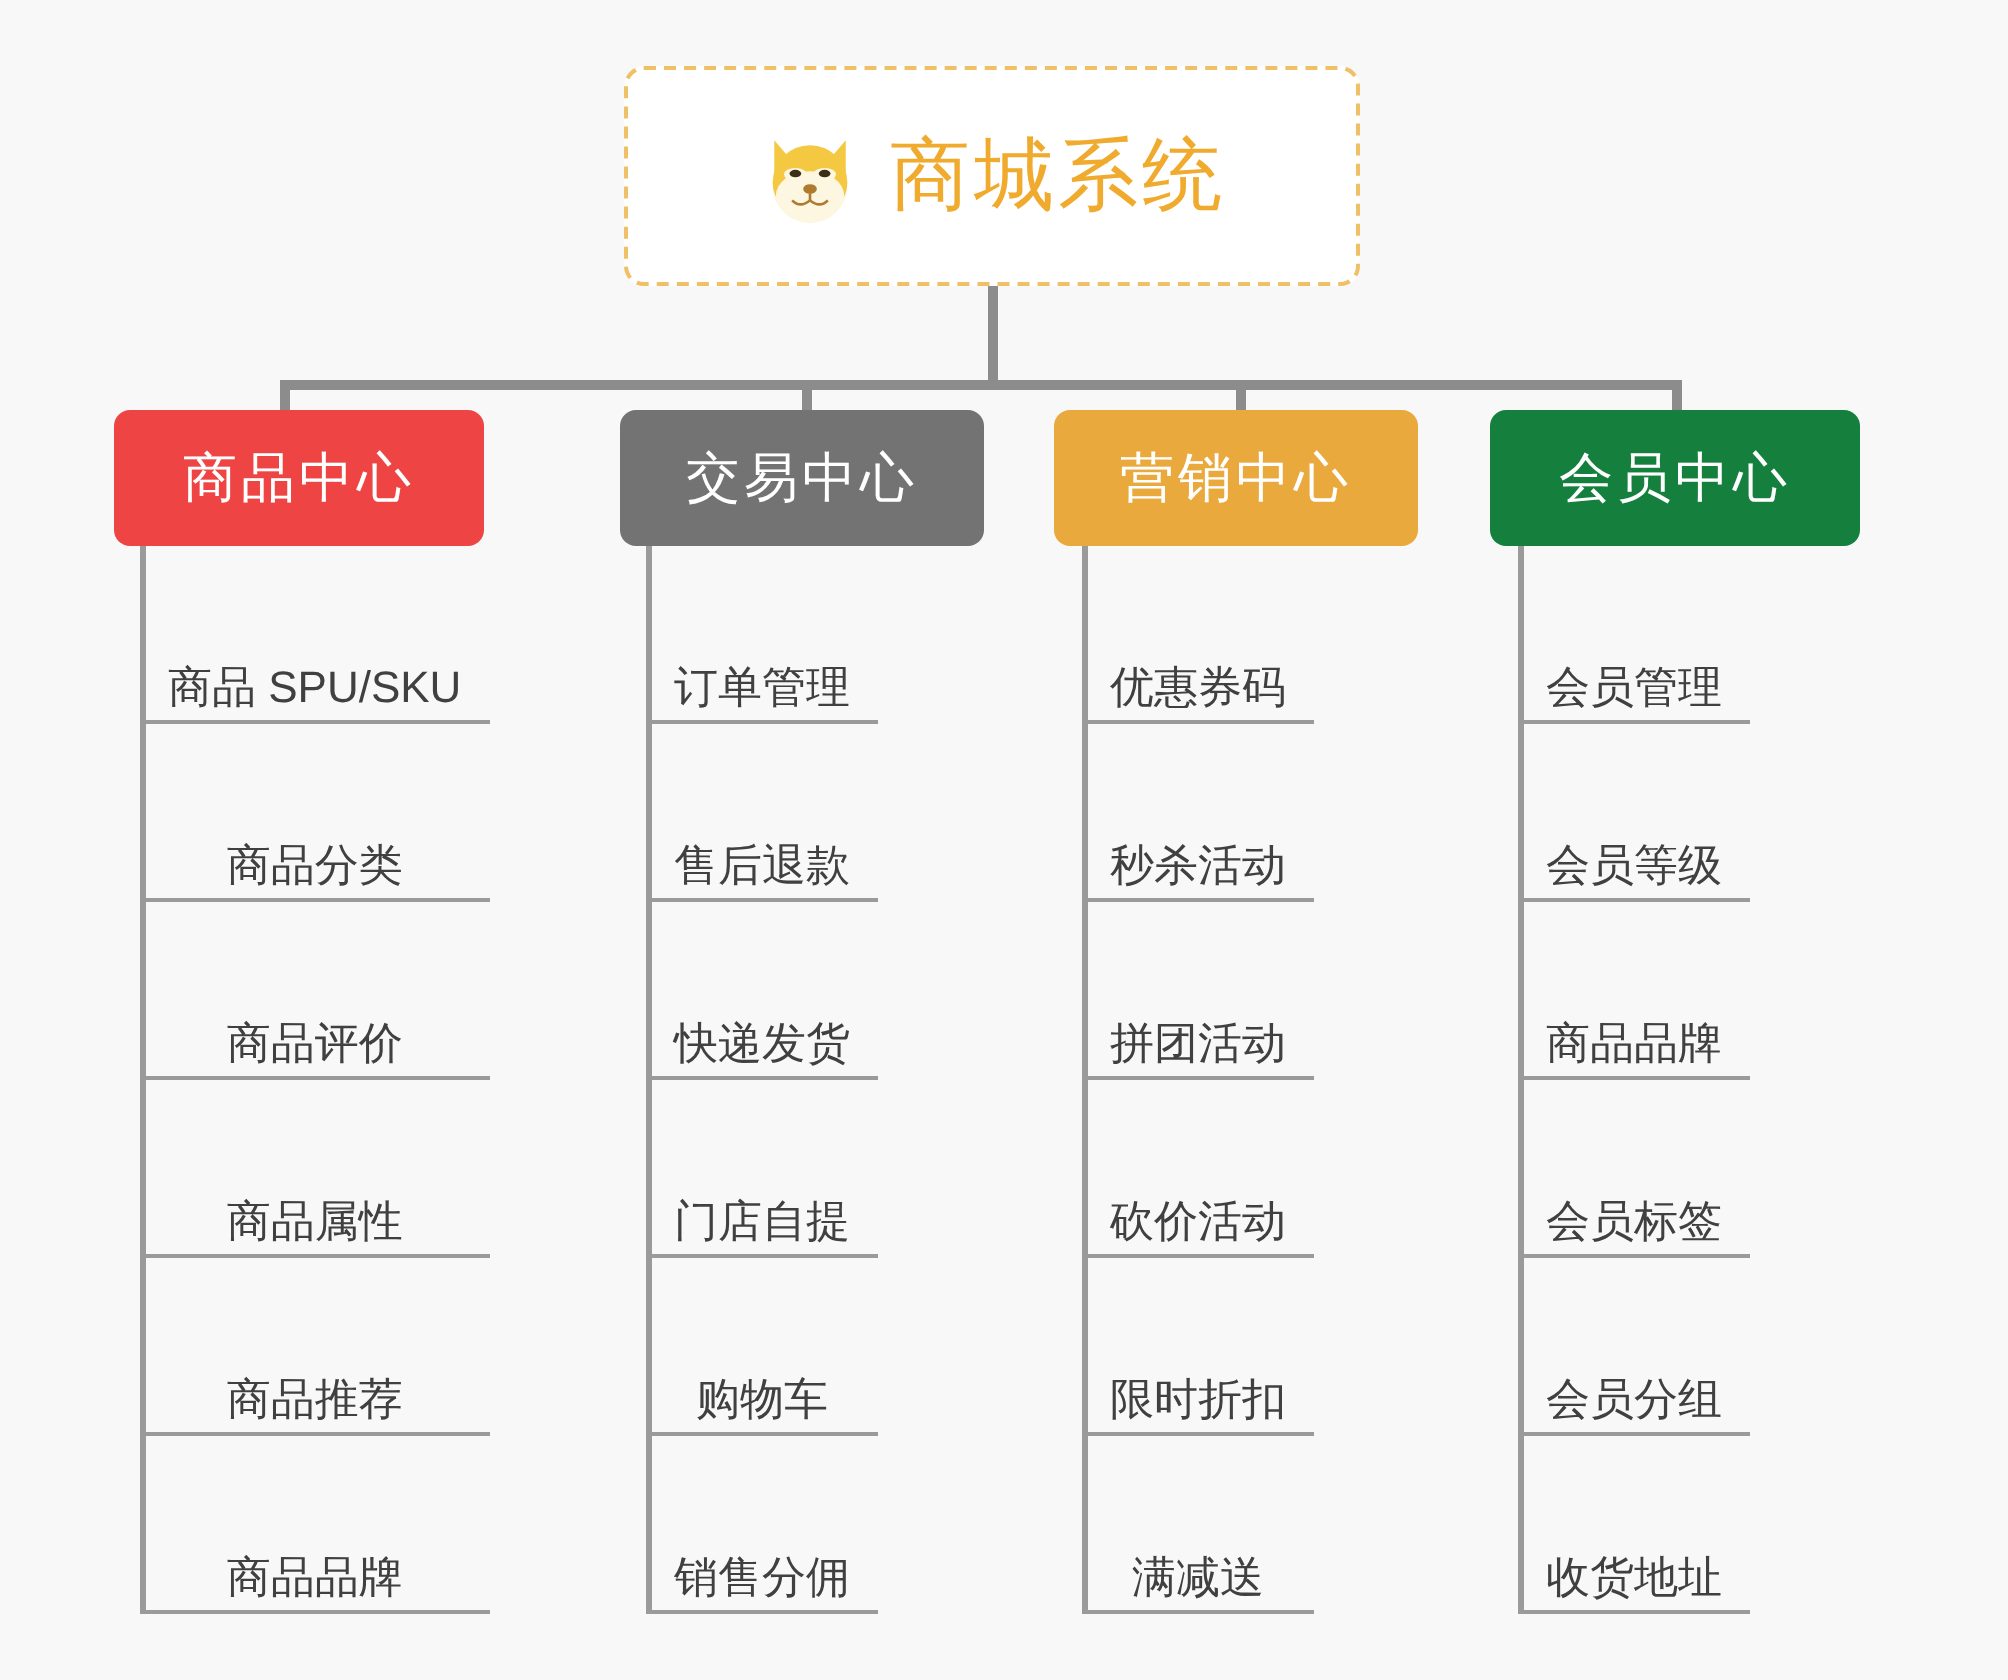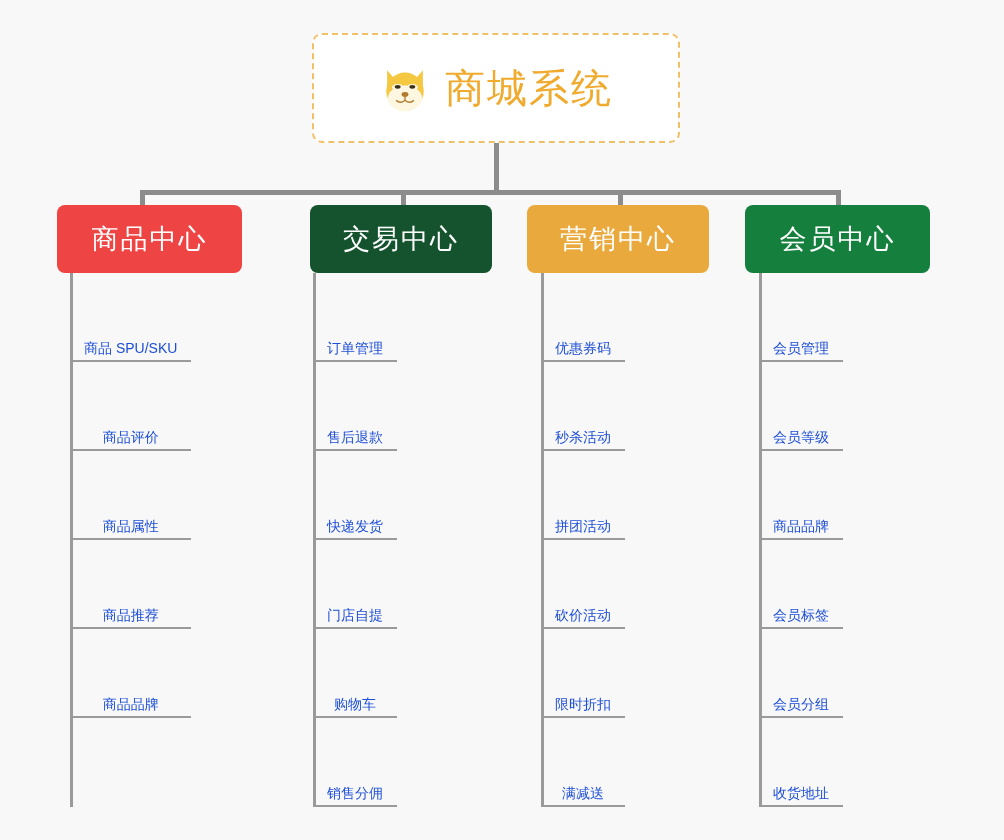--- a/index.html
+++ b/index.html
@@ -116,28 +116,28 @@
     position: relative;
     height: 89px;
     box-sizing: border-box;
     border-bottom: 2px solid #9a9a9a;
     display: flex;
     align-items: flex-end;
     justify-content: center;
     padding: 0 14px 4px 14px;
   }
   .leaf-label {
-    font-size: 14px;
-    color: #1d4ed8;
+    font-size: 22px;
+    color: #404040;
     white-space: nowrap;
     line-height: 1.1;
   }
 
   .col-0 { left: 70px;  }
-  .col-1 { left: 313px; }
+  .col-1 { left: 323px; }
   .col-2 { left: 541px; }
   .col-3 { left: 759px; }
 </style>
 </head>
 <body style="background: rgb(248, 248, 248);">
 
 <div id="mindmap">
 
   <div class="root-node">
     <div class="root-inner">
@@ -163,30 +163,33 @@
   </div>
 
   <div class="conn conn-v-root"></div>
   <div class="conn conn-bus"></div>
   <div class="conn conn-drop drop-0"></div>
   <div class="conn conn-drop drop-1"></div>
   <div class="conn conn-drop drop-2"></div>
   <div class="conn conn-drop drop-3"></div>
 
   <div class="cat-box cat-0" style="background-color: #ef4444;">商品中心</div>
-  <div class="cat-box cat-1" style="background-color: #14532d;">交易中心</div>
+  <div class="cat-box cat-1" style="background-color: #737373;">交易中心</div>
   <div class="cat-box cat-2" style="background-color: rgb(233, 169, 60);">营销中心</div>
   <div class="cat-box cat-3" style="background-color: #15803d;">会员中心</div>
 
   <div class="leaf-col col-0">
     <div class="spine" style="height: 534px;"></div>
     <div class="leaf-item">
         <span class="leaf-label">商品 SPU/SKU</span>
       </div>
     <div class="leaf-item">
+        <span class="leaf-label">商品分类</span>
+      </div>
+    <div class="leaf-item">
         <span class="leaf-label">商品评价</span>
       </div>
     <div class="leaf-item">
         <span class="leaf-label">商品属性</span>
       </div>
     <div class="leaf-item">
         <span class="leaf-label">商品推荐</span>
       </div>
     <div class="leaf-item">
         <span class="leaf-label">商品品牌</span>

